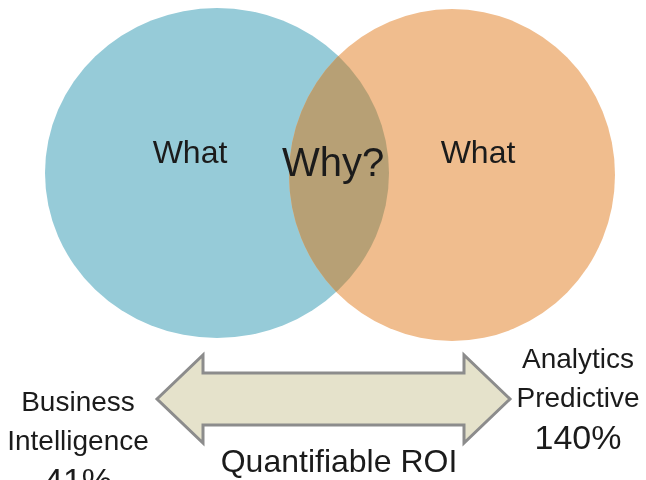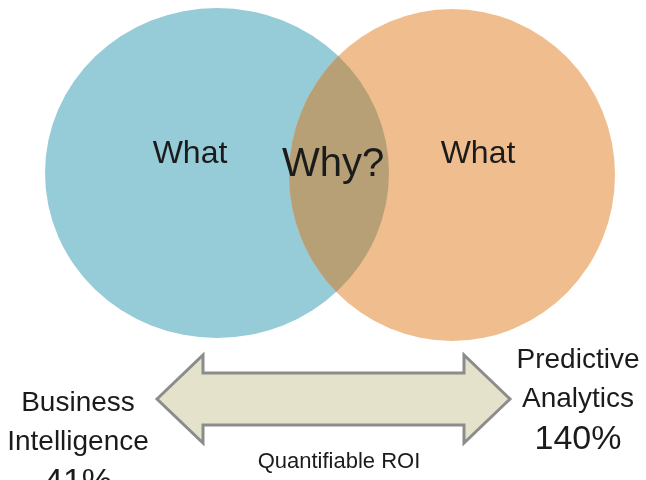--- a/index.html
+++ b/index.html
@@ -38,21 +38,21 @@
   }
   .metric {
     font-size: 28px;
     line-height: 39px;
   }
   .metric .value {
     font-size: 34px;
     line-height: 40px;
   }
   .roi-caption {
-    font-size: 22px;
+    font-size: 32px;
     line-height: 28px;
   }
 </style>
 </head>
 <body>
 
 <div class="stage" style="--ink: #1b1b1b;">
 
   <svg width="646" height="480" viewBox="0 0 646 480">
     <defs>
@@ -80,20 +80,20 @@
     <div>What</div>
   </div>
 
   <div class="t metric" style="left:78px; top:342px;margin-top:40px;">
     <div>Business</div>
     <div>Intelligence</div>
     <div class="value">41%</div>
   </div>
 
   <div class="t metric" style="left:578px; top:339px;">
+    <div>Analytics</div>
     <div>Predictive</div>
-    <div>Analytics</div>
     <div class="value">140%</div>
   </div>
 
   <div class="t roi-caption" style="left:339px; top:447px;">Quantifiable ROI</div>
 
 </div>
 
 </body></html>

